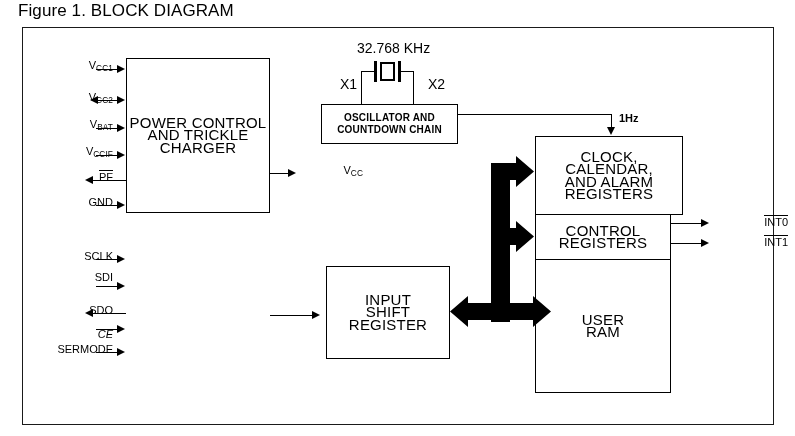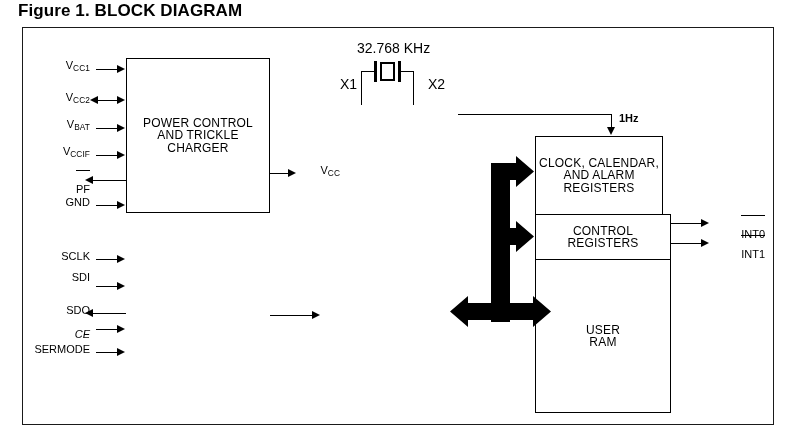--- a/index.html
+++ b/index.html
@@ -16,21 +16,21 @@
     width: 795px;
     height: 436px;
     overflow: hidden;
     background: #ffffff;
   }
   #figure-title {
     position: absolute;
     left: 18px;
     top: 1px;
     font-size: 17px;
-    font-weight: bold;
+    font-weight: normal;
     letter-spacing: 0.1px;
     white-space: nowrap;
   }
   #outer-frame {
     position: absolute;
     left: 22px;
     top: 27px;
     width: 752px;
     height: 398px;
     border: 1.5px solid #1a1a1a;
@@ -39,42 +39,43 @@
   }
   .blk {
     position: absolute;
     border: 1.5px solid #000000;
     box-sizing: border-box;
     background: #ffffff;
     display: flex;
     align-items: center;
     justify-content: center;
     text-align: center;
-    font-size: 12px;
+    font-size: 15px;
     line-height: 12.5px;
     letter-spacing: 0.2px;
   }
   .blk-label {
     white-space: pre-line;
   }
   .pinlabel {
     position: absolute;
     font-size: 11px;
     white-space: nowrap;
     text-align: right;
+    margin-left: 23px;
   }
   .pinlabel.ll { text-align: right; }
   .sub {
     font-size: 8.3px;
     vertical-align: -2px;
     letter-spacing: 0.1px;
   }
   .ovl {
     border-top: 1.2px solid #000;
-    padding-top: 12px;
+    padding-top: 0px;
     display: inline-block;
     line-height: 12px;
   }
   .hline {
     position: absolute;
     height: 0;
     border-top: 1.3px solid #000;
   }
   .vline {
     position: absolute;
@@ -197,20 +198,24 @@
   <div class="xtal-plate" style="left:398px; top:61px; width:3px; height:21px;"></div>
 
   <div class="hline" style="left:361px; top:71px; width:14px;"></div>
   <div class="hline" style="left:400px; top:71px; width:14px;"></div>
   <div class="vline" style="left:361px; top:71px; height:34px;"></div>
   <div class="vline" style="left:413px; top:71px; height:34px;"></div>
 
   <div class="smalltxt" style="left:340px; top:76px;">X1</div>
   <div class="smalltxt" style="left:419px; top:76px;margin-left:9px;">X2</div>
 
+  <div class="blk" id="blk-osc" style="left:321px; top:104px; width:137px; height:40px; font-weight:bold; font-size:10px;">
+    <span class="blk-label">OSCILLATOR AND
+COUNTDOWN CHAIN</span>
+  </div>
 
   <div class="hline" style="left:458px; top:114px; width:154px;"></div>
   <div class="vline" style="left:611px; top:114px; height:14px;"></div>
   <div class="arr-d" style="left:607px; top:127px;"></div>
   <div class="boldtxt" style="left:619px; top:112px;">1Hz</div>
 
 
   <div class="pinlabel" style="left:40px; top:250px; width:50px;">
     <span>SCLK</span>
   </div>
@@ -238,31 +243,36 @@
 
   <div class="hline" style="left:96px; top:329px; width:22px;"></div>
   <div class="arr-r" style="left:117px; top:325px;"></div>
 
   <div class="hline" style="left:96px; top:352px; width:22px;"></div>
   <div class="arr-r" style="left:117px; top:348px;"></div>
 
   <div class="hline" style="left:270px; top:315px; width:44px;"></div>
   <div class="arr-r" style="left:312px; top:311px;"></div>
 
-
-  <div class="blk" id="blk-clock" style="left:535px; top:136px; width:128px; height:79px;">
+  <div class="blk" id="blk-shift" style="left:326px; top:266px; width:124px; height:93px;">
+    <span class="blk-label">INPUT
+SHIFT
+REGISTER</span>
+  </div>
+
+  <div class="blk" id="blk-clock" style="left:535px; top:136px; width:148px; height:79px;">
     <span class="blk-label">CLOCK, CALENDAR,
 AND ALARM
 REGISTERS</span>
   </div>
   <div class="blk" id="blk-control" style="left:535px; top:214px; width:136px; height:46px;">
     <span class="blk-label">CONTROL
 REGISTERS</span>
   </div>
-  <div class="blk" id="blk-ram" style="left:535px; top:259px; width:136px; height:154px;text-align:center;">
+  <div class="blk" id="blk-ram" style="left:535px; top:259px; width:136px; height:134px;text-align:center;">
     <span class="blk-label">USER
 RAM</span>
   </div>
 
   <div class="hline" style="left:671px; top:223px; width:33px;"></div>
   <div class="arr-r" style="left:701px; top:219px;"></div>
   <div class="pinlabel ll" style="left:715px; top:215px; width:50px;">
     <span class="ovl">INT0</span>
   </div>
 

